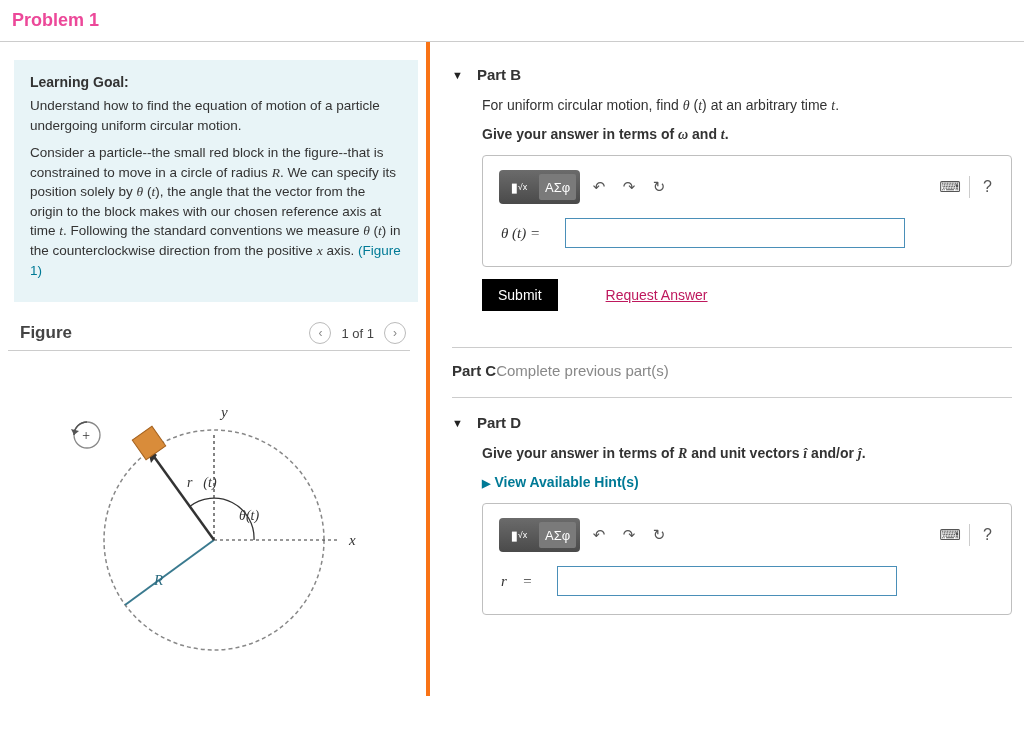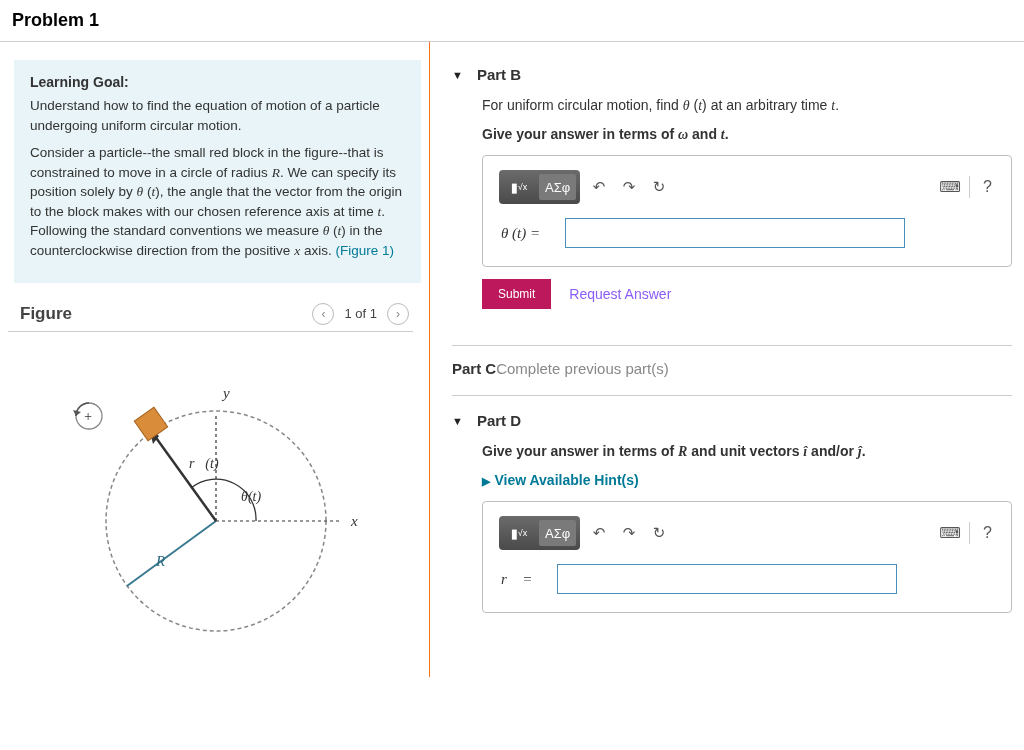--- a/index.html
+++ b/index.html
@@ -1,20 +1,20 @@
 <!DOCTYPE html>
 <html><head>
 <meta charset="utf-8">
 <style>
   * { box-sizing: border-box; margin: 0; padding: 0; }
   body { font-family: Arial, Helvetica, sans-serif; font-size: 14px; color: #333; background: #fff; width: 1024px; }
   .header { padding: 10px 12px; border-bottom: 1px solid #ccc; }
-  .header h1 { font-size: 18px; color: #000000; font-weight: bold; }
+  .header h1 { font-size: 18px; color: #ec4899; font-weight: bold; }
   .main { display: flex; }
-  .left-col { width: 430px; padding: 18px 8px 18px 0; border-right: 1px solid #f97316; }
+  .left-col { width: 430px; padding: 18px 8px 18px 0; border-right: 4px solid #f97316; }
   .right-col { flex: 1; padding: 18px 12px 0 22px; }
   .goal-box { background: #e8f4f7; padding: 14px 16px; margin: 0 0 20px 14px; }
   .goal-box h3 { font-size: 14px; margin-bottom: 6px; }
   .goal-box p { font-size: 13.5px; line-height: 1.45; color: #333; margin-bottom: 8px; }
   .ital { font-style: italic; font-family: Georgia, serif; }
   .figlink { color: #007a96; }
   .figure-head { display: flex; align-items: center; justify-content: space-between; margin: 20px 12px 6px 20px; }
   .figure-head h3 { font-size: 17px; color: #444; }
   .fig-nav { display: flex; align-items: center; gap: 10px; font-size: 13px; color: #444; }
   .circ-btn { width: 22px; height: 22px; border: 1px solid #bbb; border-radius: 50%; display: flex; align-items: center; justify-content: center; color: #888; font-size: 12px; background: #fff; }
@@ -31,22 +31,22 @@
   .tb-group { display: flex; gap: 4px; background: linear-gradient(#6b6b6b,#4a4a4a); border-radius: 4px; padding: 4px; }
   .tb-btn { min-width: 32px; height: 26px; display: flex; align-items: center; justify-content: center; color: #fff; font-size: 13px; border-radius: 2px; }
   .tb-btn.greek { background: #7a7a7a; padding: 0 6px; }
   .tb-icon { width: 22px; height: 22px; display: flex; align-items: center; justify-content: center; color: #555; font-size: 15px; }
   .tb-spacer { flex: 1; }
   .tb-help { width: 26px; height: 22px; display: flex; align-items: center; justify-content: center; color: #555; font-size: 16px; border-left: 1px solid #ccc; padding-left: 10px; }
   .answer-row { display: flex; align-items: center; gap: 25px; padding: 4px 8px; }
   .answer-label { font-family: Georgia, serif; font-style: italic; font-size: 15px; }
   .answer-input { flex: 1; max-width: 340px; height: 30px; border: 1px solid #4a8fb8; background: #fff; padding: 0 6px; font-size: 14px; }
   .submit-row { display: flex; align-items: center; gap: 18px; margin: 6px 0 16px 0; }
-  .submit-btn { background: #be185d; color: #fff; border: none; padding: 8px 16px; font-size: 12px; cursor: pointer; }
-  .req-link { color: #8b5cf6; font-size: 14px; }
+  .submit-btn { background: #000000; color: #fff; border: none; padding: 8px 16px; font-size: 14px; cursor: pointer; }
+  .req-link { color: #be185d; text-decoration: underline; font-size: 14px; margin-left: 30px; }
   hr.sect { border: none; border-top: 1px solid #ccc; margin: 4px 0 10px 0; }
   .locked-part { display: flex; font-size: 15px; padding: 4px 0 14px 0; }
   .locked-part .pl { font-weight: bold; }
   .locked-part .msg { color: #888; }
   .hint-link { color: #007a96; font-weight: bold; font-size: 14px; cursor: pointer; text-align: right; }
   .hint-link .tri { font-size: 11px; margin-right: 4px; }
   svg text { font-family: Georgia, serif; font-style: italic; }
 </style>
 </head>
 <body>

